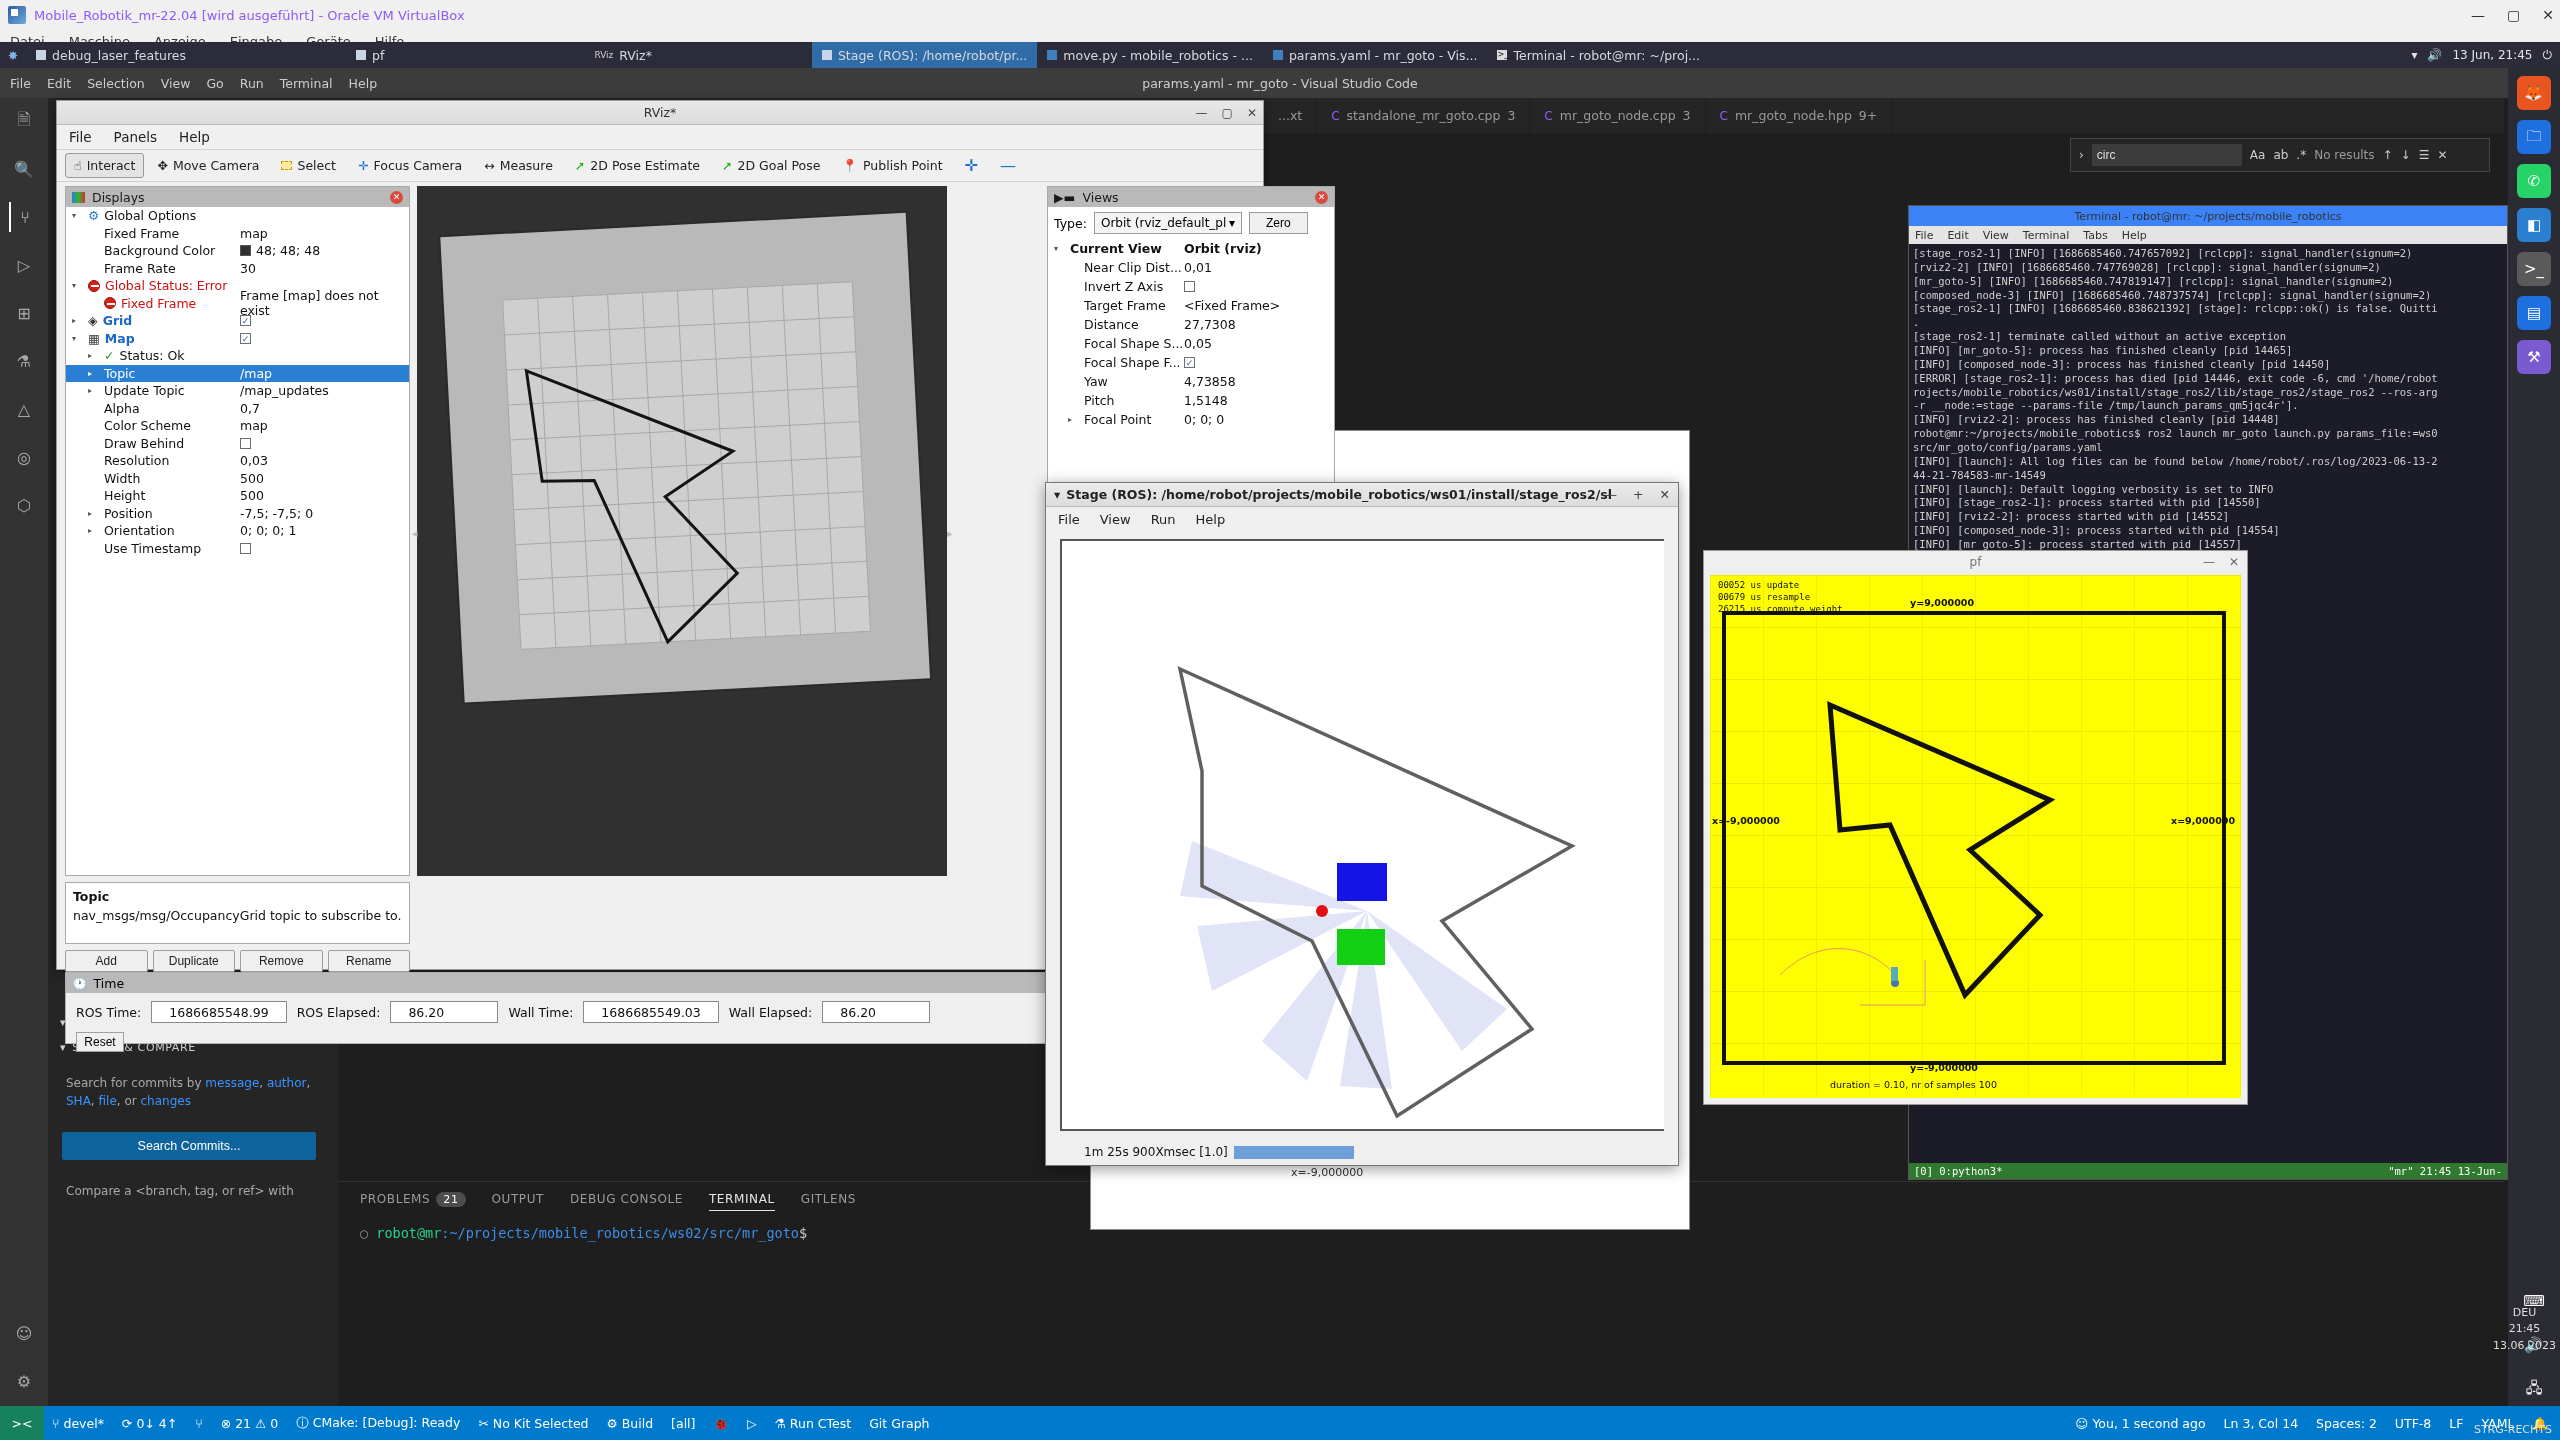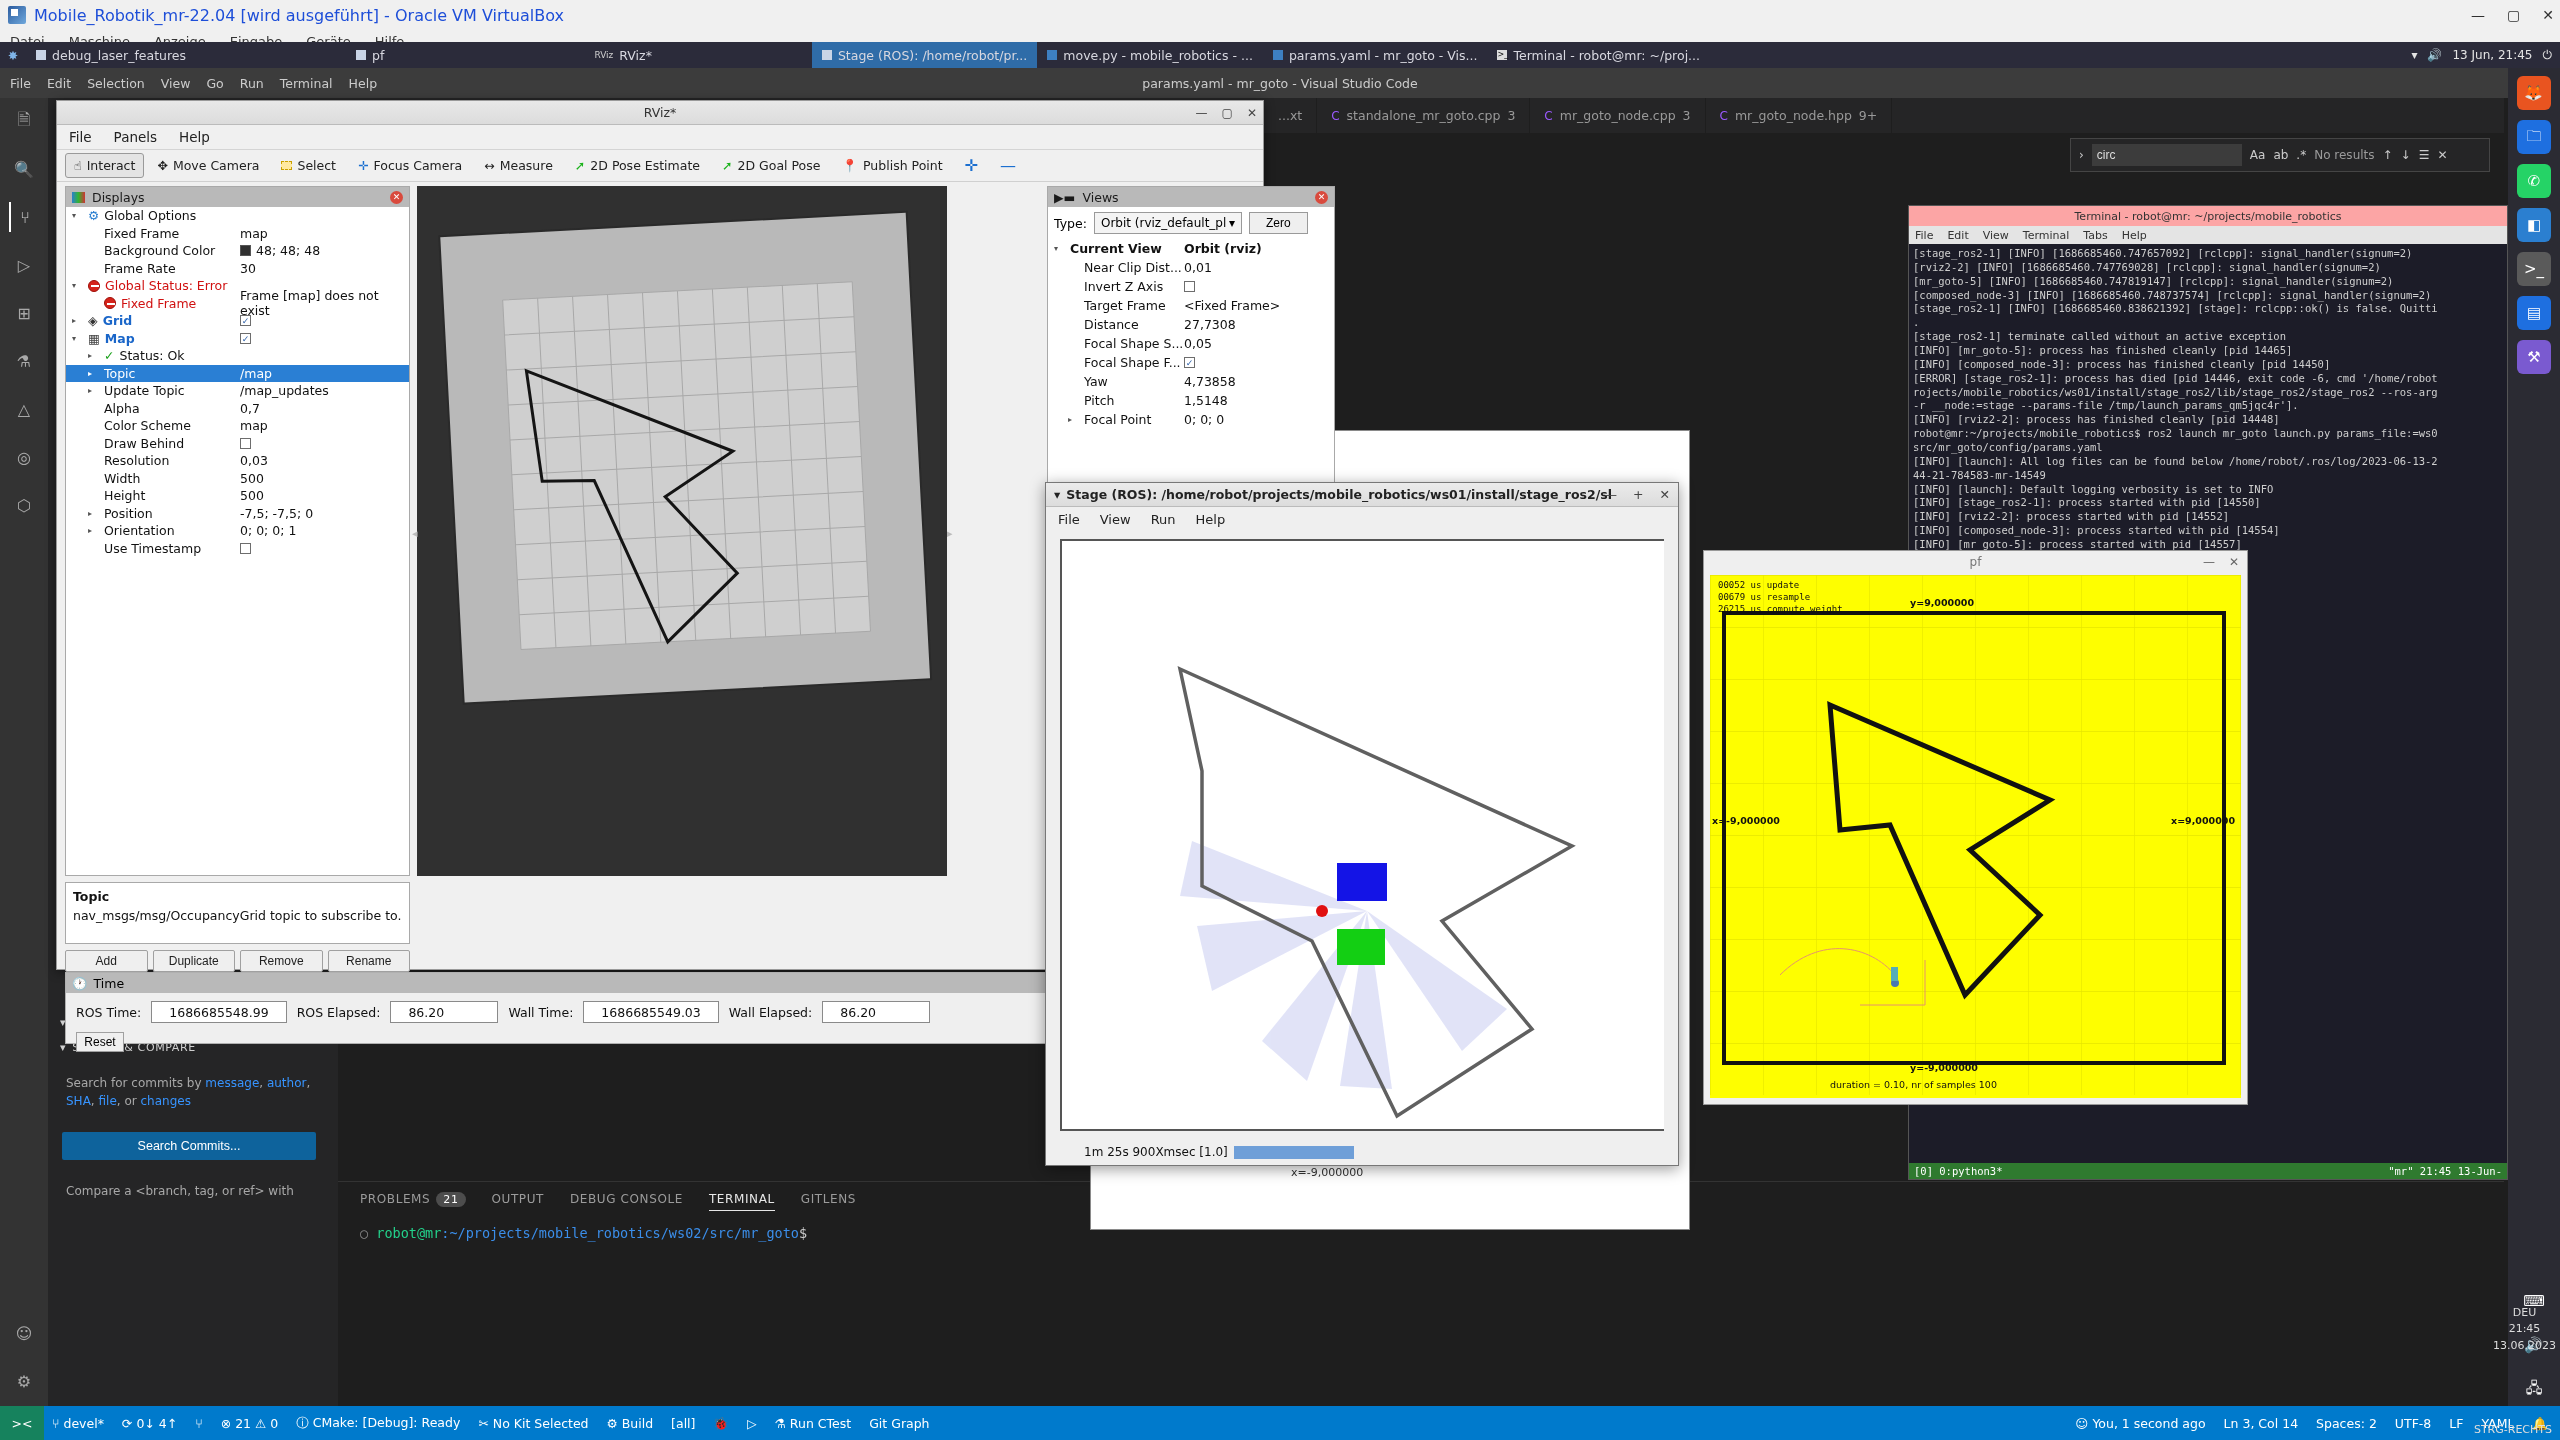--- a/index.html
+++ b/index.html
@@ -3,21 +3,21 @@
 <meta charset="utf-8">
 <style>
   * { box-sizing: border-box; margin:0; padding:0; }
   html,body { width:2560px; height:1440px; overflow:hidden; background:#1e1e1e;
     font-family:"DejaVu Sans","Liberation Sans",sans-serif; }
   .root { position:relative; width:2560px; height:1440px; }
 
   
   .vbox-title { position:absolute; left:0; top:0; width:2560px; height:30px;
      background:#f0f0f0; display:flex; align-items:center; padding-left:8px; gap:8px; }
-  .vbox-title .ttl { font-size:16px; color:#1d4ed8; }
+  .vbox-title .ttl { font-size:13px; color:#8b5cf6; }
   .vbox-logo { width:18px; height:18px; background:linear-gradient(135deg,#2b5b9e,#6fa8dc);
      border-radius:2px; position:relative; }
   .vbox-logo:after{content:"";position:absolute;left:3px;top:3px;width:7px;height:7px;background:#fff;}
   .vbox-winbtns { position:absolute; right:6px; top:0; height:30px; display:flex; align-items:center; gap:22px; color:#303030; font-size:14px;}
   .vbox-menu { position:absolute; left:0; top:30px; width:2560px; height:22px;
      background:#f0f0f0; display:flex; align-items:center; gap:24px; padding-left:10px;
      font-size:13px; color:#333; }
   .taskbar { position:absolute; left:0; top:42px; width:2560px; height:26px;
      background:#2b2b3a; display:flex; align-items:center; font-size:12.5px; color:#d8d8e0; }
   .tb-item { display:flex; align-items:center; gap:6px; padding:0 10px; height:26px; }
@@ -111,21 +111,21 @@
   .st-menu { height:24px; display:flex; align-items:center; gap:20px; padding-left:12px; font-size:13px; color:#222;}
   .st-canvas { position:absolute; left:14px; right:14px; top:56px; bottom:34px; background:#fff; border:2px solid #555;}
   .st-status { position:absolute; left:0; bottom:0; height:26px; width:100%; display:flex; align-items:center; font-size:12px; color:#111;padding-left:28px;}
   .st-prog { margin-left:6px; width:120px; height:13px; background:#6f9fd8;}
   .pf-win { position:absolute; left:1703px; top:550px; width:545px; height:555px; background:#efefef; border:1px solid #999;}
   .pf-title { height:22px; display:flex; align-items:center; justify-content:center; font-size:12px; color:#777; position:relative;}
   .pf-title .btns { position:absolute; right:8px; display:flex; gap:14px; color:#666;}
 
   
   .rterm { position:absolute; left:1908px; top:205px; width:600px; height:975px; background:#1c1c28; border:1px solid #555;}
-  .rt-title { height:20px; background:#fca5a5; color:#333; font-size:11px; display:flex; align-items:center; justify-content:center;}
+  .rt-title { height:20px; background:#3b82f6; color:#333; font-size:11px; display:flex; align-items:center; justify-content:center;}
   .rt-menu { height:18px; background:#e4e4e4; display:flex; gap:14px; align-items:center; padding-left:6px; font-size:11px; color:#333;}
   .rt-body { padding:3px 4px; font-family:"DejaVu Sans Mono","Liberation Mono",monospace;
      font-size:10.5px; line-height:1.32; color:#cfcfcf; white-space:pre; overflow:hidden; height:915px;}
   .rt-foot { position:absolute; bottom:0; left:0; right:0; height:16px; background:#2f7a2f; color:#fff;
      font-family:"DejaVu Sans Mono",monospace; font-size:10.5px; display:flex; align-items:center; justify-content:space-between; padding:0 5px;}
 
   
   .dock { position:absolute; right:0; top:68px; width:52px; bottom:34px; background:#2b2b33; display:flex; flex-direction:column; align-items:center; gap:10px; padding-top:8px;}
   .dock .ic { width:34px; height:34px; border-radius:6px; display:flex; align-items:center; justify-content:center; font-size:15px; color:#fff;}
   .sys-clock { position:absolute; right:4px; bottom:52px; color:#ddd; font-size:11px; text-align:center; line-height:1.5;}

